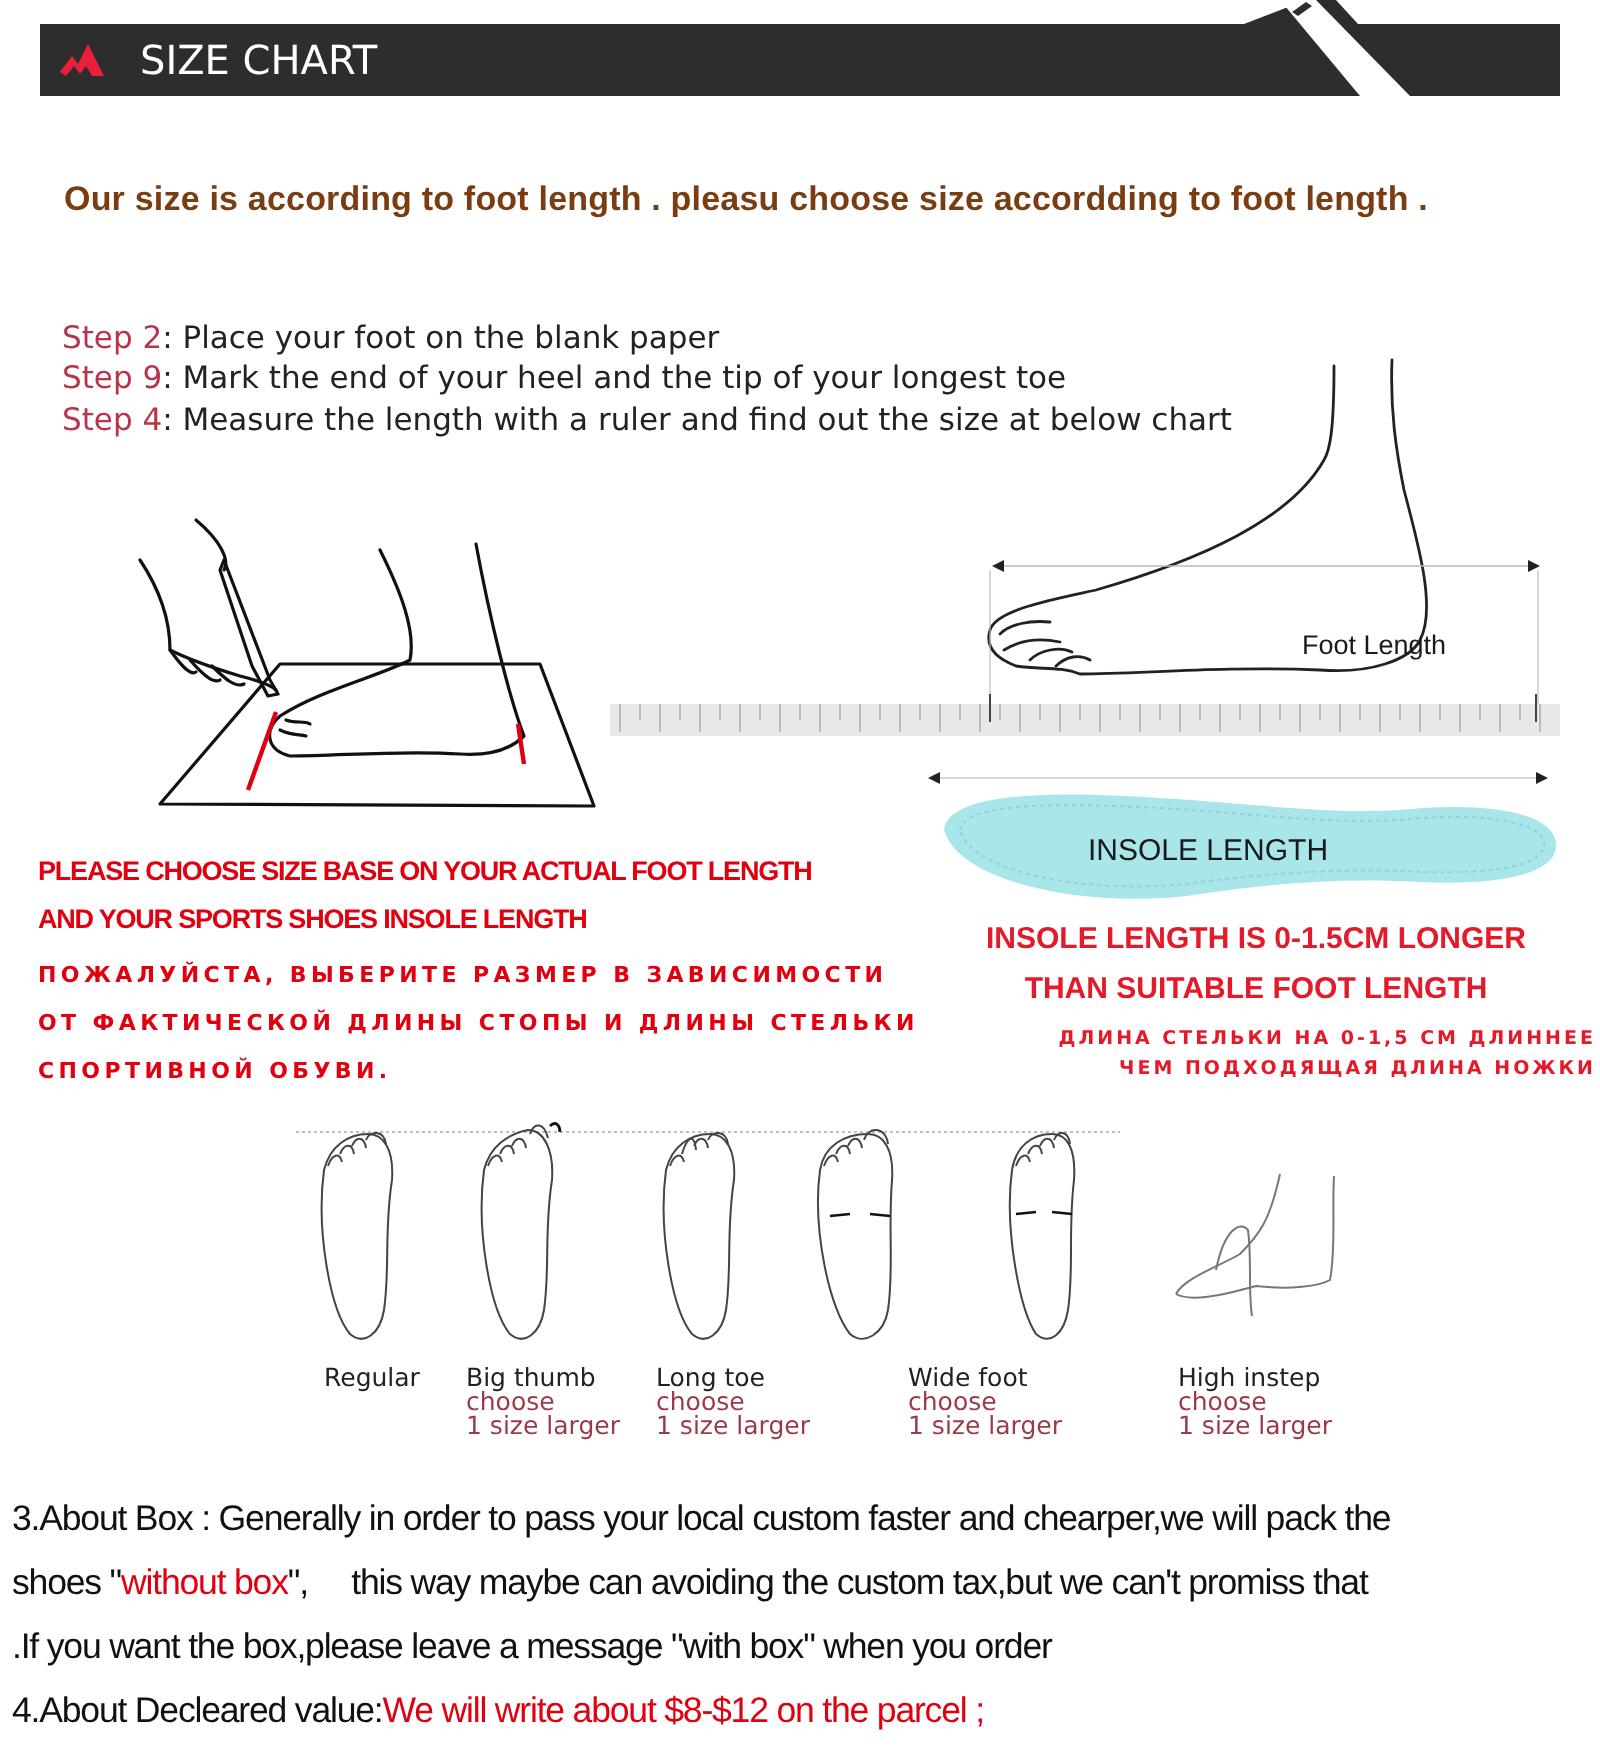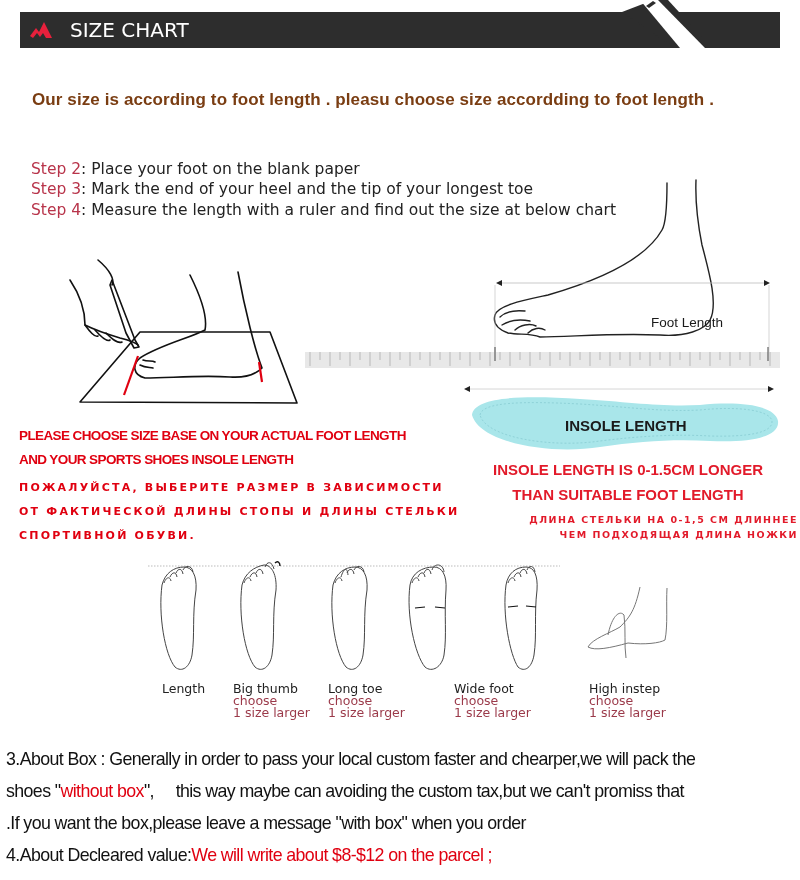--- a/index.html
+++ b/index.html
@@ -42,21 +42,21 @@
     position: absolute; left: 19px; font-family: "Liberation Sans", sans-serif; font-weight: bold;
     font-size: 13.5px; color: #e00010; letter-spacing: -0.6px; white-space: nowrap;
   }
   .note-ru {
     position: absolute; left: 19px; font-family: "DejaVu Sans", sans-serif; font-weight: bold;
     font-size: 11px; color: #e00010; letter-spacing: 2.2px; white-space: nowrap;
   }
 
   
   .insole-label {
-    position: absolute; left: 565px; top: 417px; font-family: "Liberation Sans", sans-serif; font-weight: bold;
+    position: absolute; left: 544px; top: 417px; font-family: "Liberation Sans", sans-serif; font-weight: normal;
     font-size: 15px; color: #1a1a1a; white-space: nowrap;
   }
   .insole-note {
     position: absolute; width: 340px; left: 458px; text-align: center; font-family: "Liberation Sans", sans-serif;
     font-weight: bold; font-size: 15px; color: #e21a2a; white-space: nowrap;
   }
   .insole-ru {
     position: absolute; width: 340px; left: 458px; text-align: right; font-family: "DejaVu Sans", sans-serif;
     font-weight: bold; font-size: 9.5px; color: #e21a2a; letter-spacing: 1.5px; white-space: nowrap;
   }
@@ -93,21 +93,21 @@
   <polygon points="46,6 53,1 56,3 49,8" fill="#2d2d2d"></polygon>
   <polygon points="58,0 68,0 112,48 105,48" fill="#2d2d2d"></polygon>
 </svg>
 
 <div class="intro">
   <div>Our size is according to foot length . pleasu choose size accordding to foot length .</div>
 </div>
 
 <div class="steps">
   <div class="row"><span class="step-label">Step 2</span><span>: Place your foot on the blank paper</span></div>
-  <div class="row"><span class="step-label">Step 3</span><span>: Mark the end of your heel and the tip of your longest toe</span></div>
+  <div class="row"><span class="step-label">Step 9</span><span>: Mark the end of your heel and the tip of your longest toe</span></div>
   <div class="row"><span class="step-label">Step 4</span><span>: Measure the length with a ruler and find out the size at below chart</span></div>
 </div>
 
 <svg class="abs" style="left:40px;top:250px" width="280" height="170" viewBox="0 0 280 170">
   <g fill="none" stroke="#111" stroke-width="1.6" stroke-linecap="round" stroke-linejoin="round">
     <polygon points="100,82 230,82 257,153 40,152"></polygon>
     <path d="M150,25 C160,45 168,65 165,80 C150,88 120,95 100,108 C92,115 93,125 105,128 C130,128 160,125 190,127 C205,128 215,125 222,118 C215,100 205,60 198,22" stroke-width="1.6"></path>
     <path d="M30,30 C40,45 45,60 45,75 C55,80 70,85 80,88 C88,90 95,92 98,95"></path>
     <path d="M58,10 C70,20 75,30 72,35"></path>
     <path d="M72,30 L95,90 L99,97 L94,98 L86,83 L70,35 Z"></path>
@@ -225,21 +225,21 @@
     <path d="M366,30 C362,60 370,100 378,112 C385,118 392,112 394,100 C397,80 394,60 397,35 C398,20 394,12 386,12 C376,12 368,18 366,30 Z"></path>
     <path d="M368,28 C370,22 374,21 375,26 M374,22 C376,17 380,16 381,22 M380,18 C382,13 386,13 387,19 M387,15 C389,10 394,10 395,17"></path>
     <path d="M368,52 L378,51 M386,51 L396,52" stroke="#111" stroke-width="1.2"></path>
 
     <path d="M448,92 C452,84 470,78 480,72 C490,62 495,55 500,32 M488,88 C505,90 520,88 525,85 C528,70 526,50 527,33 M448,92 C455,96 470,93 488,88" stroke="#777"></path>
     <path d="M468,80 C472,60 480,55 484,60 C486,75 484,90 486,103" stroke="#777"></path>
   </g>
 </svg>
 
 <div class="ftype" style="left:162px">
-  <div class="name">Length</div>
+  <div class="name">Regular</div>
 </div>
 <div class="ftype" style="left:233px">
   <div class="name">Big thumb</div>
   <div class="sub">choose</div>
   <div class="sub">1 size larger</div>
 </div>
 <div class="ftype" style="left:328px">
   <div class="name">Long toe</div>
   <div class="sub">choose</div>
   <div class="sub">1 size larger</div>

